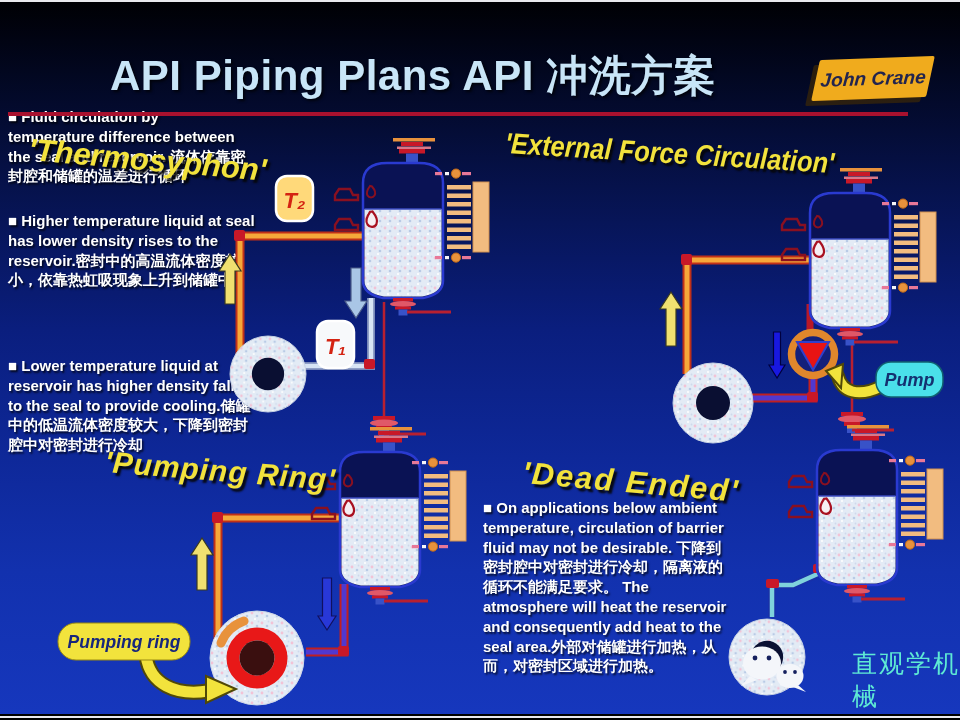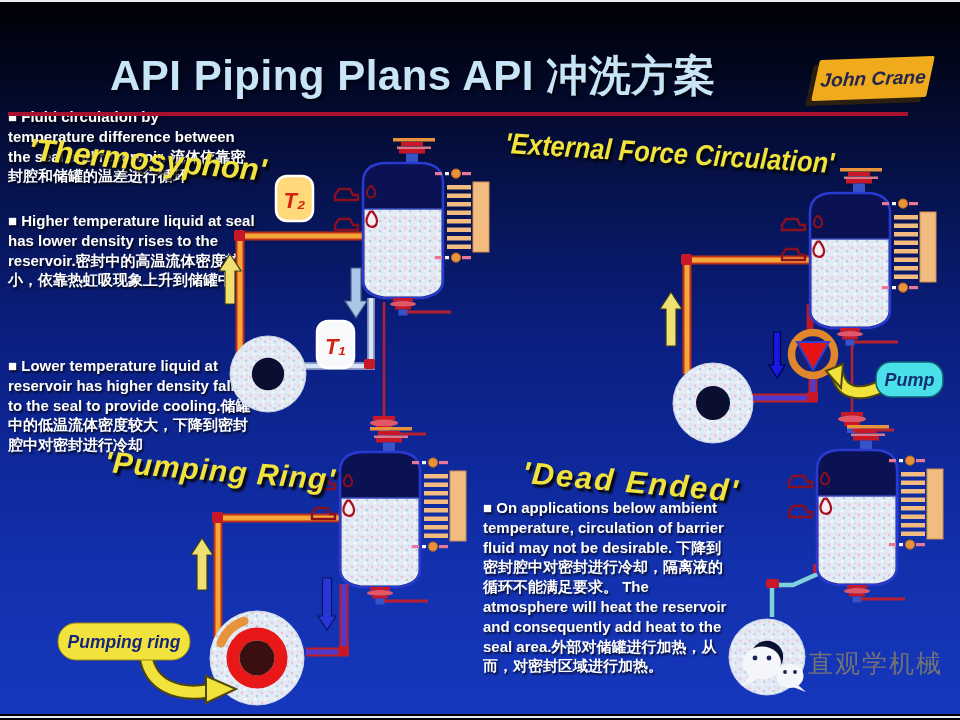--- a/index.html
+++ b/index.html
@@ -22,21 +22,21 @@
   .b1{left:8px;top:107px;width:240px;}
   .b2{left:8px;top:211px;width:248px;}
   .b3{left:8px;top:356px;width:252px;}
   .b4{left:483px;top:498px;width:250px;}
   .sec-title{position:absolute;font-style:italic;font-weight:bold;color:#f2e23c;
     white-space:nowrap;text-shadow:3px 3px 2px rgba(5,5,5,.9);transform-origin:left top;}
   .t-thermo{left:30px;top:132px;font-size:31px;transform:rotate(5deg);}
   .t-external{left:506px;top:127px;font-size:29px;transform:rotate(3.5deg) scaleX(.88);}
   .t-pumping{left:106px;top:445px;font-size:30px;letter-spacing:1px;transform:rotate(4.5deg);}
   .t-dead{left:524px;top:455px;font-size:31px;letter-spacing:2px;transform:rotate(5deg);}
-  .watermark{position:absolute;left:808px;top:647px;font-size:25px;color:#737373;
+  .watermark{position:absolute;left:852px;top:647px;font-size:25px;color:#5eead4;
     letter-spacing:2px;font-weight:normal;}
   svg{position:absolute;left:0;top:0;}
 </style>
 </head>
 <body>
 
 <div id="stage">
   <div class="slide-bg"></div>
   <div class="hairline" style="top:0"></div>
   <div class="hairline" style="top:716px"></div>

